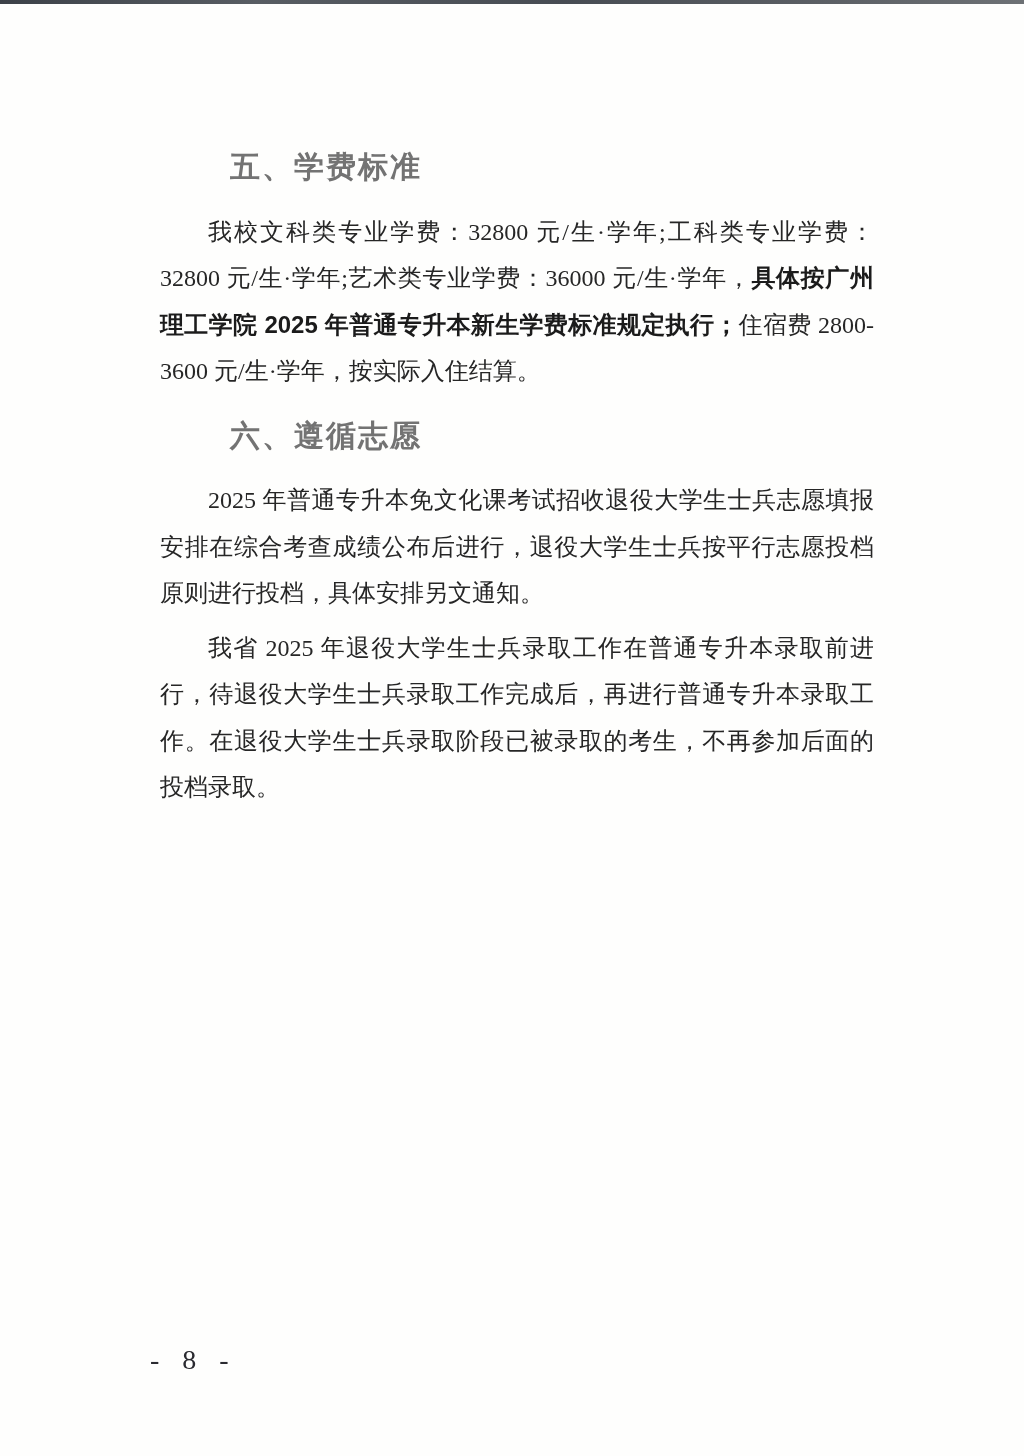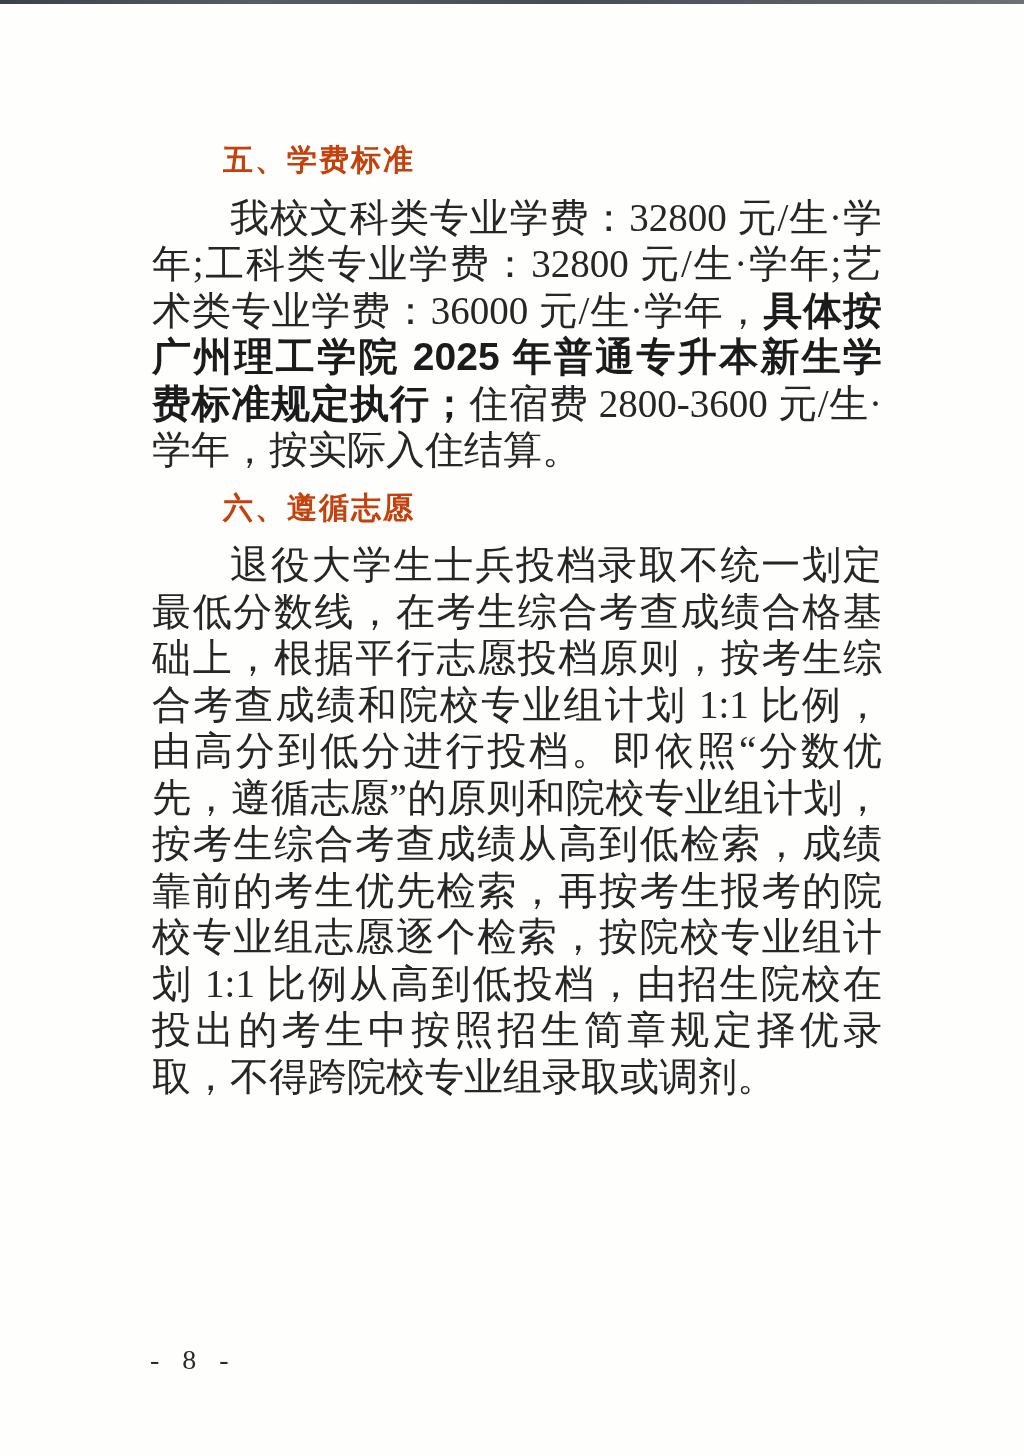--- a/index.html
+++ b/index.html
@@ -21,34 +21,34 @@
     height: 4px;
     background: linear-gradient(90deg, #3c4148 0%, #585d63 25%, #474c53 55%, #5b5f64 80%, #6d7175 100%);
   }
   .doc-content {
     position: absolute;
     left: 152px;
     top: 126px;
     width: 730px;
   }
   .sec-heading {
-    margin: 11px;
+    margin: 18px;
     font-family: "Liberation Sans", sans-serif;
     font-weight: 700;
     font-size: 30px;
     line-height: 46.5px;
     text-indent: 2em;
     letter-spacing: 2px;
-    color: #c2410c;
+    color: #737373;
   }
   .para {
-    margin: 0;
+    margin: 8px;
     font-family: "Liberation Serif", serif;
     font-weight: 400;
-    font-size: 39px;
+    font-size: 24px;
     line-height: 46.5px;
     text-indent: 2em;
     text-align: justify;
     color: #262626;
   }
   .run { font: inherit; }
   .run-bold {
     font-family: "Liberation Sans", sans-serif;
     font-weight: 700;
     color: #1b1b1b;
@@ -68,19 +68,20 @@
 </head>
 <body>
 
 <div class="page">
   <div class="scan-top-edge"></div>
 
   <main class="doc-content" id="doc-content">
       <h2 class="sec-heading">五、学费标准</h2>
       <p class="para"><span class="run">我校文科类专业学费：32800 元/生·学年;工科类专业学费：32800 元/生·学年;艺术类专业学费：36000 元/生·学年，</span><span class="run run-bold">具体按广州理工学院 2025 年普通专升本新生学费标准规定执行；</span><span class="run">住宿费 2800-3600 元/生·学年，按实际入住结算。</span></p>
       <h2 class="sec-heading">六、遵循志愿</h2>
-      <p class="para"><span class="run">退役大学生士兵投档录取不统一划定最低分数线，在考生综合考查成绩合格基础上，根据平行志愿投档原则，按考生综合考查成绩和院校专业组计划 1:1 比例，由高分到低分进行投档。即依照“分数优先，遵循志愿”的原则和院校专业组计划，按考生综合考查成绩从高到低检索，成绩靠前的考生优先检索，再按考生报考的院校专业组志愿逐个检索，按院校专业组计划 1:1 比例从高到低投档，由招生院校在投出的考生中按照招生简章规定择优录取，不得跨院校专业组录取或调剂。</span></p>
+      <p class="para"><span class="run">2025 年普通专升本免文化课考试招收退役大学生士兵志愿填报安排在综合考查成绩公布后进行，退役大学生士兵按平行志愿投档原则进行投档，具体安排另文通知。</span></p>
+      <p class="para"><span class="run">我省 2025 年退役大学生士兵录取工作在普通专升本录取前进行，待退役大学生士兵录取工作完成后，再进行普通专升本录取工作。在退役大学生士兵录取阶段已被录取的考生，不再参加后面的投档录取。</span></p>
     </main>
 
   <div class="page-footer">
     <span class="page-number">- 8 -</span>
   </div>
 </div>
 
 </body></html>

